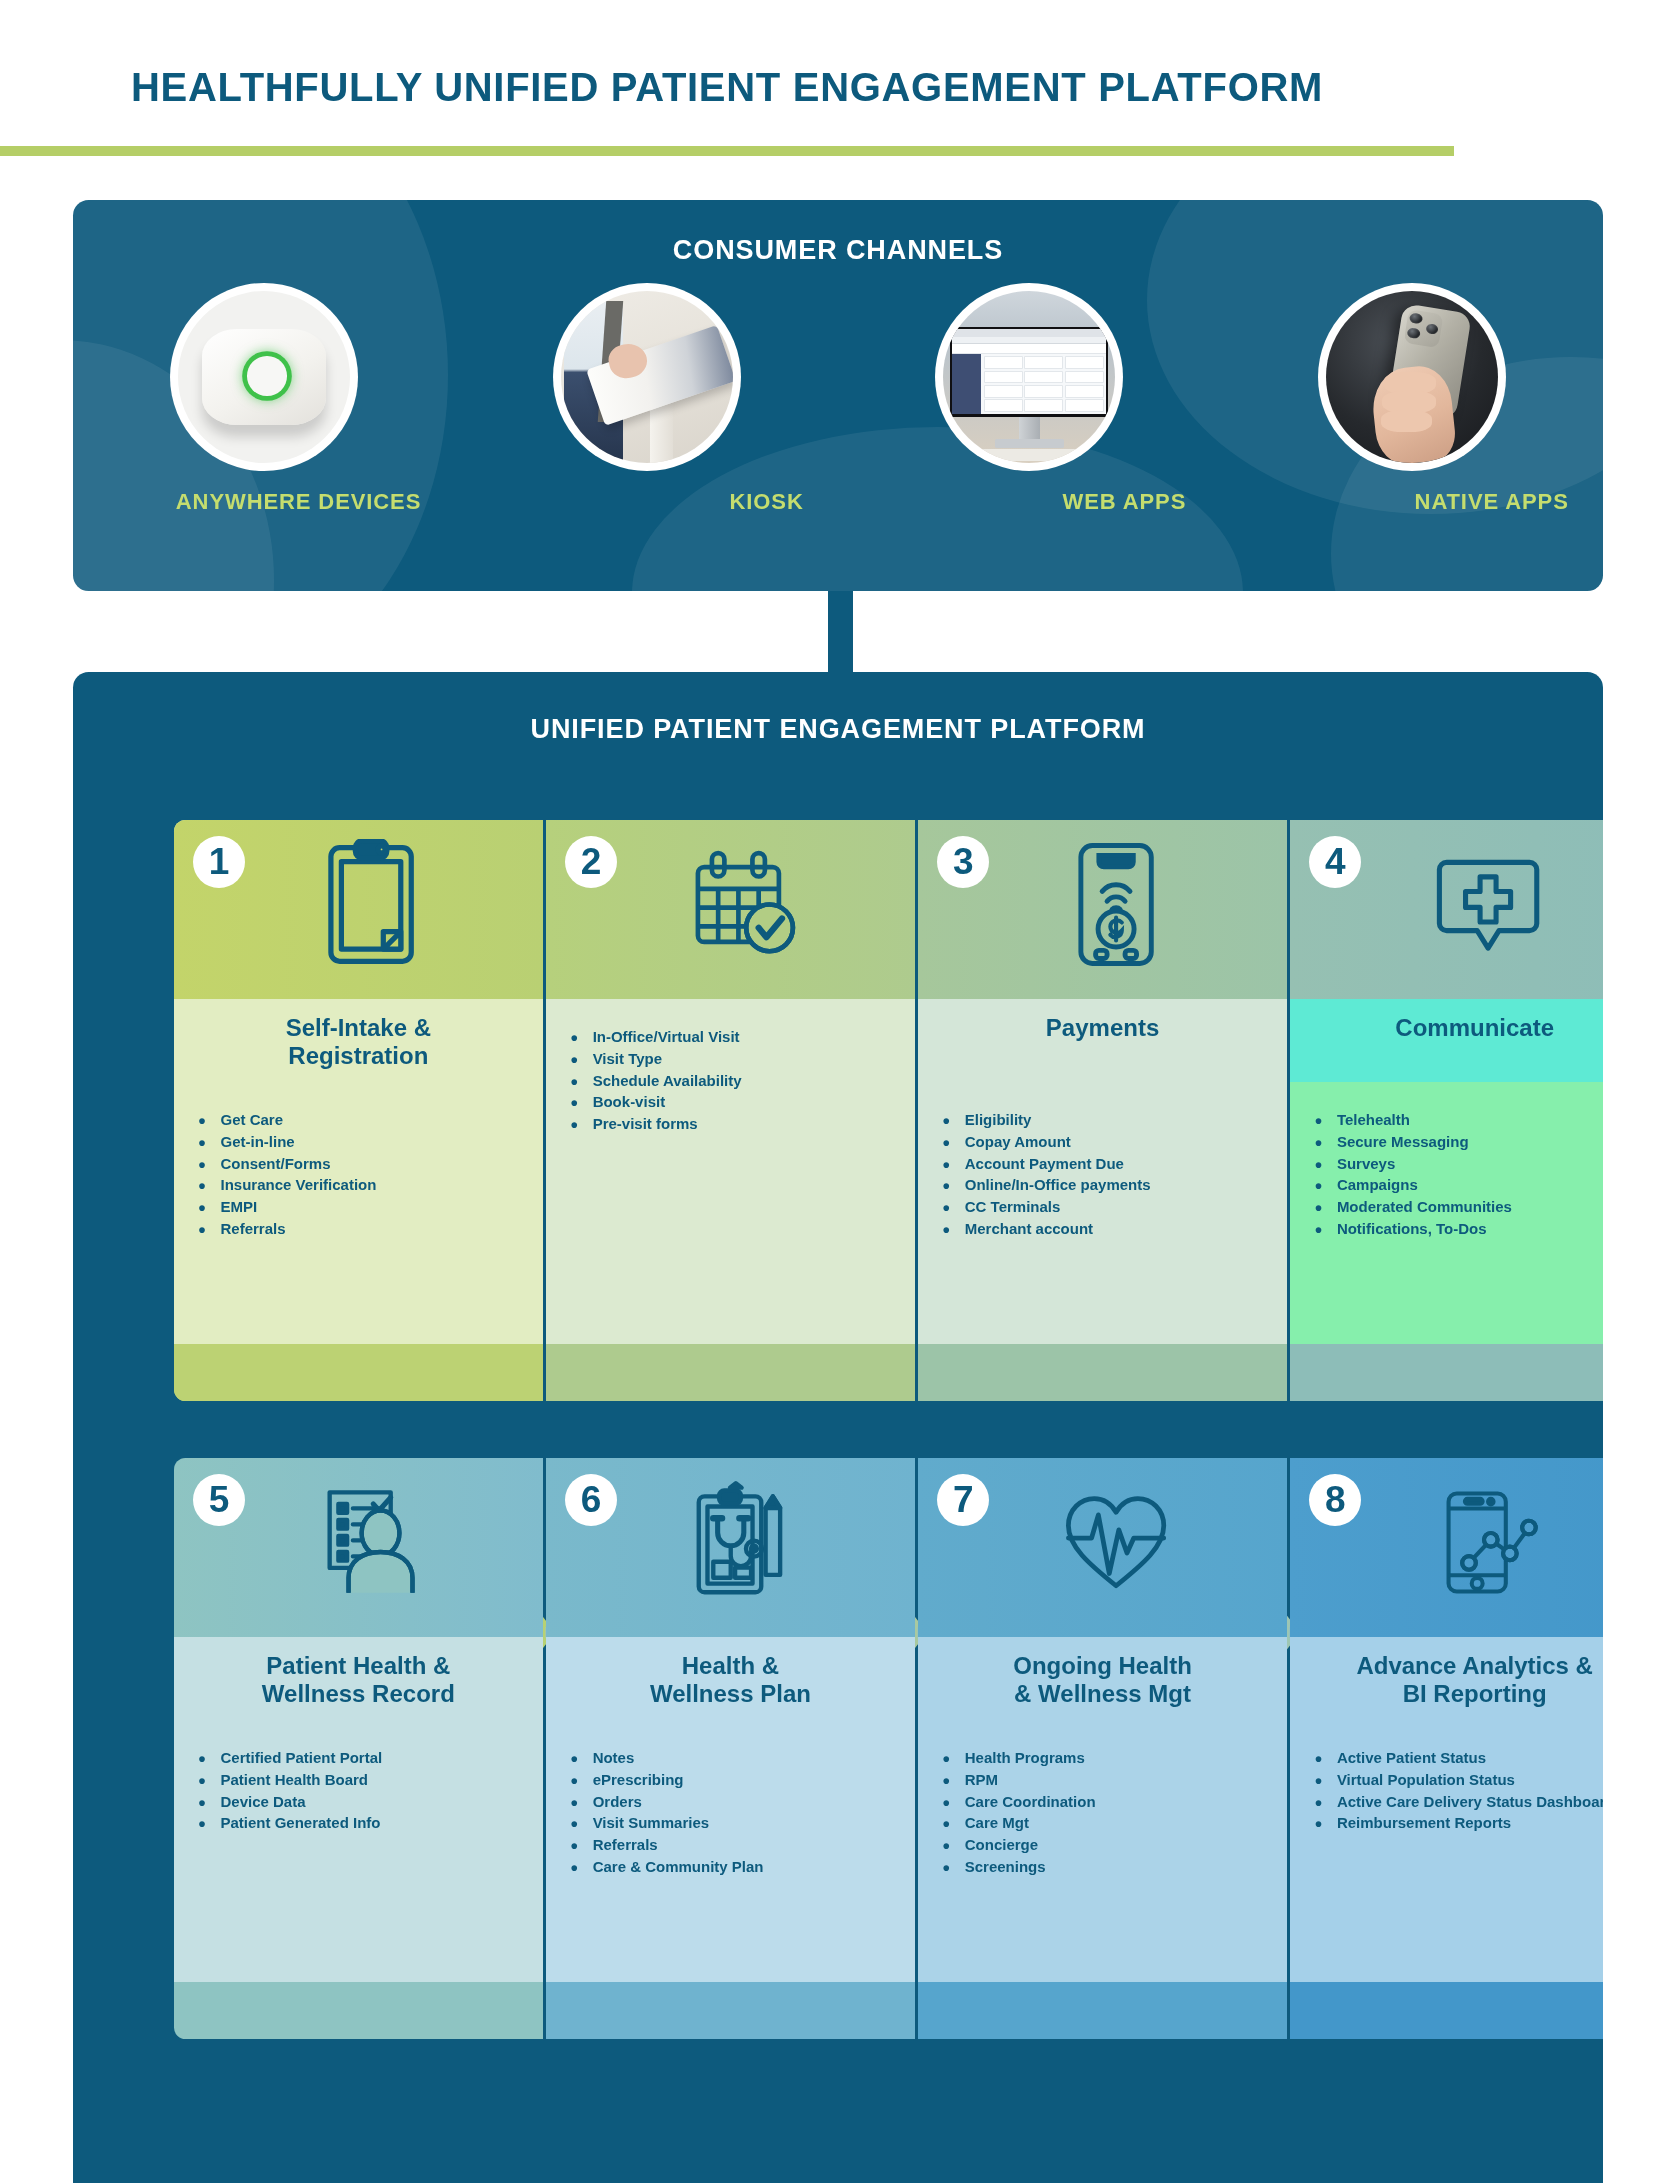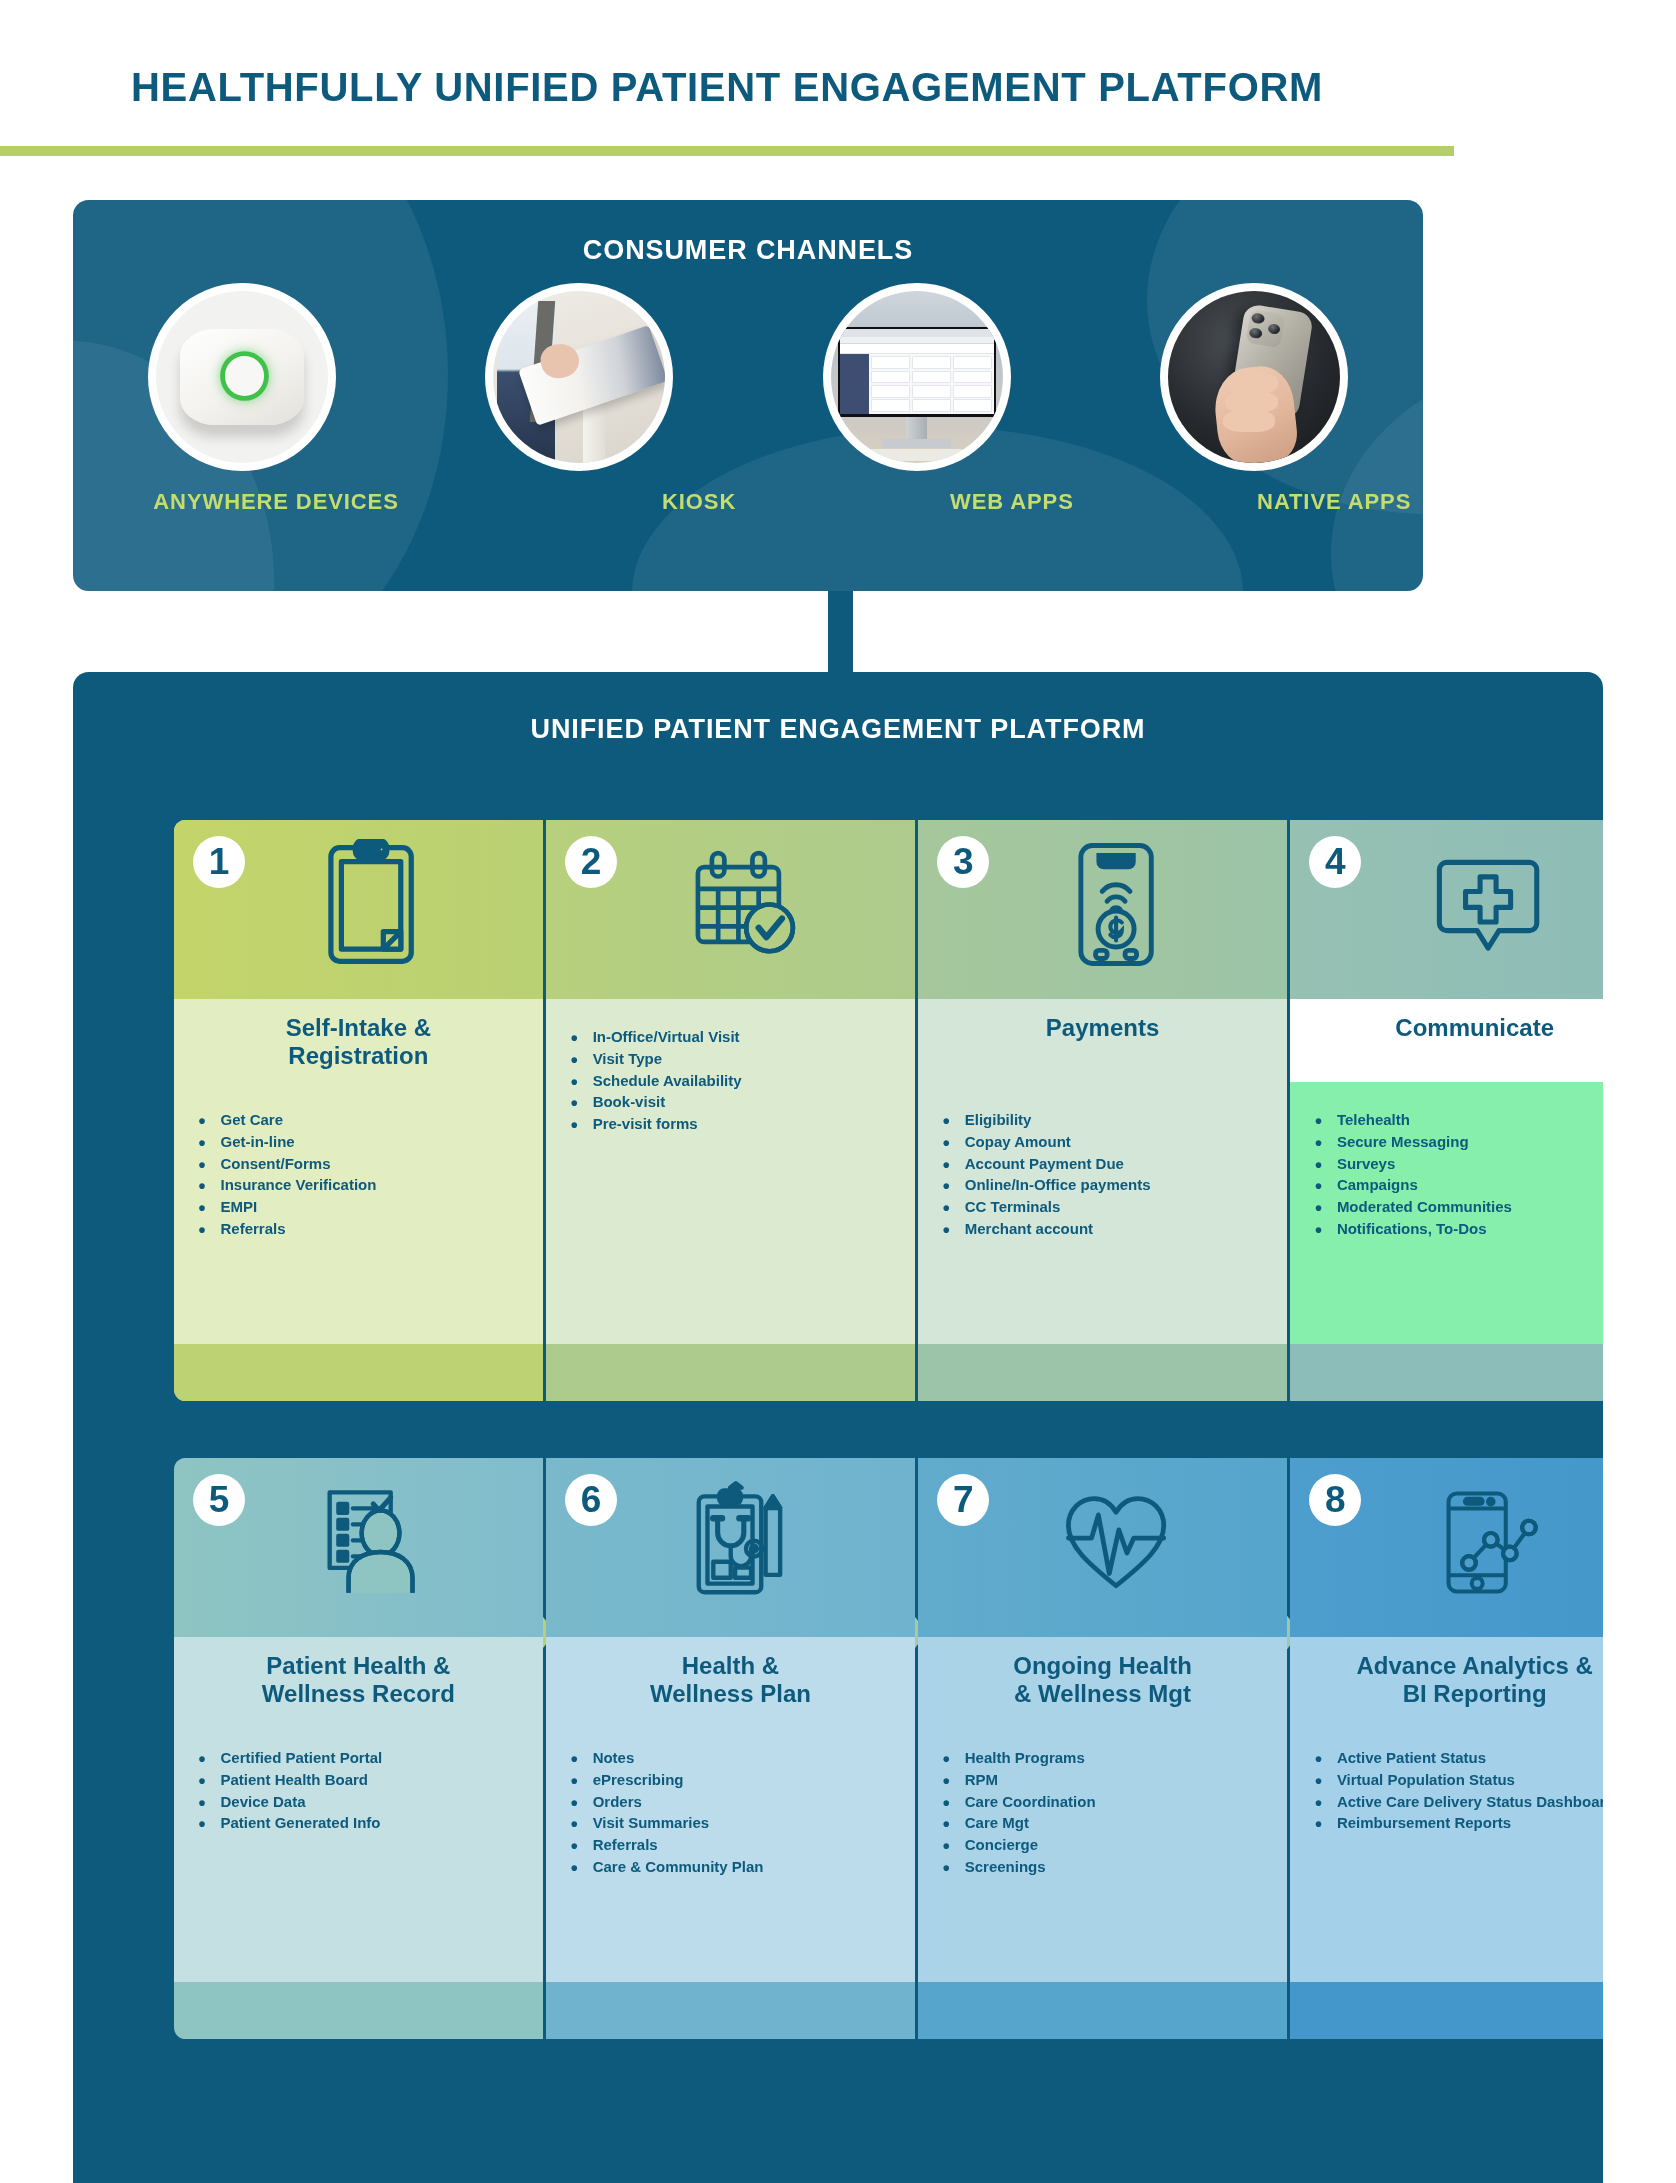--- a/index.html
+++ b/index.html
@@ -31,21 +31,21 @@
     overflow:hidden;
   }
   .panel-title {
     position:absolute; left:0; top:0; width:100%;
     text-align:center; color:#ffffff;
     font-weight:bold; letter-spacing:0.9px;
   }
   .blob { position:absolute; background:rgba(255,255,255,0.07); border-radius:50%; }
 
   
-  #consumer-panel { left:73px; top:200px; width:1350px; height:391px; }
+  #consumer-panel { left:73px; top:200px; width:1530px; height:391px; }
   #consumer-panel .panel-title { top:35px; font-size:27px; }
   .channels-row {
     position:absolute; left:0; top:83px; width:100%;
     display:flex; justify-content:space-around; align-items:flex-start;
   }
   .channel { width:314px; text-align:right; position:relative; }
   .channel-circle {
     width:188px; height:188px; border-radius:50%;
     margin:0 auto;
     background:#ffffff;
@@ -394,21 +394,21 @@
       <div class="card last">
         <div class="card-head" style="background:linear-gradient(90deg,#96c0b2,#8dbdb8);">
           <div class="card-num">4</div>
           <div class="card-icon">
             <svg viewBox="0 0 150 140" fill="none" stroke="#0d5a7d" stroke-width="7" stroke-linejoin="round">
               <path d="M18 12 h114 a10 10 0 0 1 10 10 v74 a10 10 0 0 1 -10 10 h-42 l-15 24 l-15 -24 h-42 a10 10 0 0 1 -10 -10 v-74 a10 10 0 0 1 10 -10 z"></path>
               <path d="M64 32 h22 v20 h20 v22 h-20 v20 h-22 v-20 h-20 v-22 h20 z"></path>
             </svg>
           </div>
         </div>
-        <div class="card-title" style="background:#ffffff;">Communicate</div>
+        <div class="card-title" style="background:#5eead4;">Communicate</div>
         <div class="card-body" style="background:#86efac;">
           <ul>
             <li>Telehealth</li>
             <li>Secure Messaging</li>
             <li>Surveys</li>
             <li>Campaigns</li>
             <li>Moderated Communities</li>
             <li>Notifications, To-Dos</li>
           </ul>
         </div>

